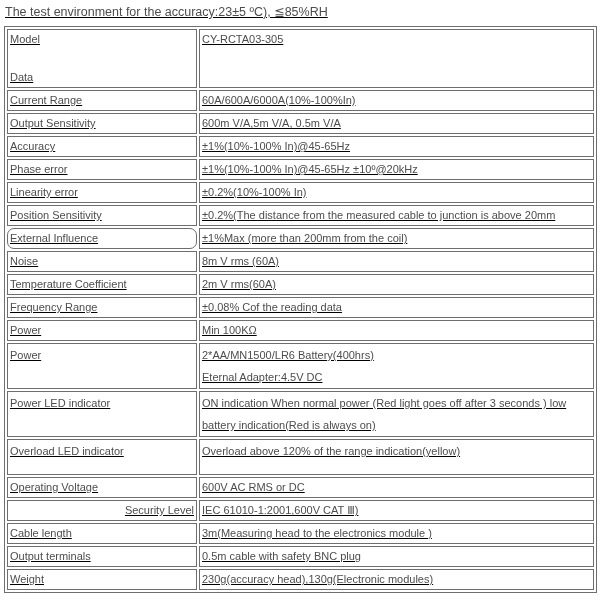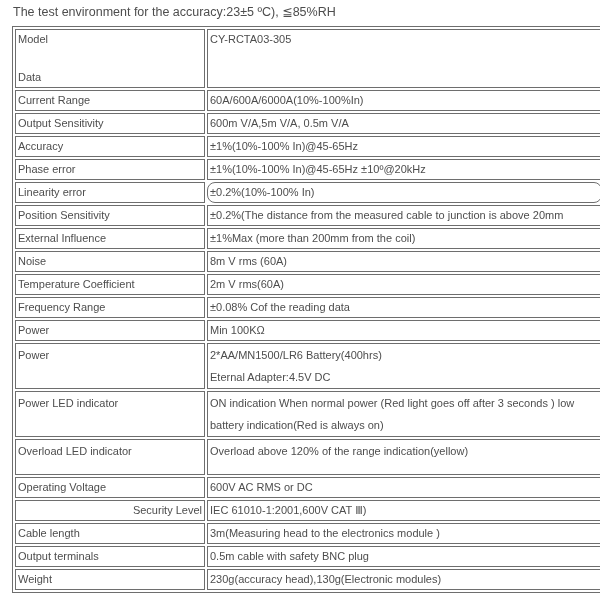--- a/index.html
+++ b/index.html
@@ -2,21 +2,21 @@
 <html style="--text: #4d4d4d; --border: #6e6e6e; --bg: #ffffff;"><head>
 <meta charset="utf-8">
 <style>
   :root{
     --text:#4d4d4d;
     --border:#6e6e6e;
     --bg:#ffffff;
   }
   html,body{margin:0;padding:0;background:var(--bg);}
   body{font-family:"Liberation Sans", sans-serif; width:600px; height:600px; overflow:hidden;}
-  .doc{padding:2px 12px;}
+  .doc{padding:2px 4px;text-decoration:underline;}
   .title{
     font-size:12.5px;
     color:var(--text);
     margin:2px 0 7px 1px;
     white-space:nowrap;
   }
   table.spec{
     border-collapse:separate;
     border-spacing:2px;
     border:1px solid var(--border);
@@ -84,34 +84,34 @@
             <div>Phase error</div>
           </td>
           <td class="c-value" style="height: 19px;">
             <div>±1%(10%-100% In)@45-65Hz ±10º@20kHz</div>
           </td>
         </tr>
         <tr class="std">
           <td class="c-label" style="height: 19px;">
             <div>Linearity error</div>
           </td>
-          <td class="c-value" style="height: 19px; border-radius: 8px;">
+          <td class="c-value" style="height: 19px;">
             <div>±0.2%(10%-100% In)</div>
           </td>
         </tr>
         <tr class="std">
           <td class="c-label" style="height: 19px;">
             <div>Position Sensitivity</div>
           </td>
           <td class="c-value" style="height: 19px;">
             <div>±0.2%(The distance from the measured cable to junction is above 20mm</div>
           </td>
         </tr>
         <tr class="std">
-          <td class="c-label" style="height: 19px;">
+          <td class="c-label" style="height: 19px; border-radius: 7px;">
             <div>External Influence</div>
           </td>
           <td class="c-value" style="height: 19px;">
             <div>±1%Max (more than 200mm from the coil)</div>
           </td>
         </tr>
         <tr class="std">
           <td class="c-label" style="height: 19px;">
             <div>Noise</div>
           </td>

